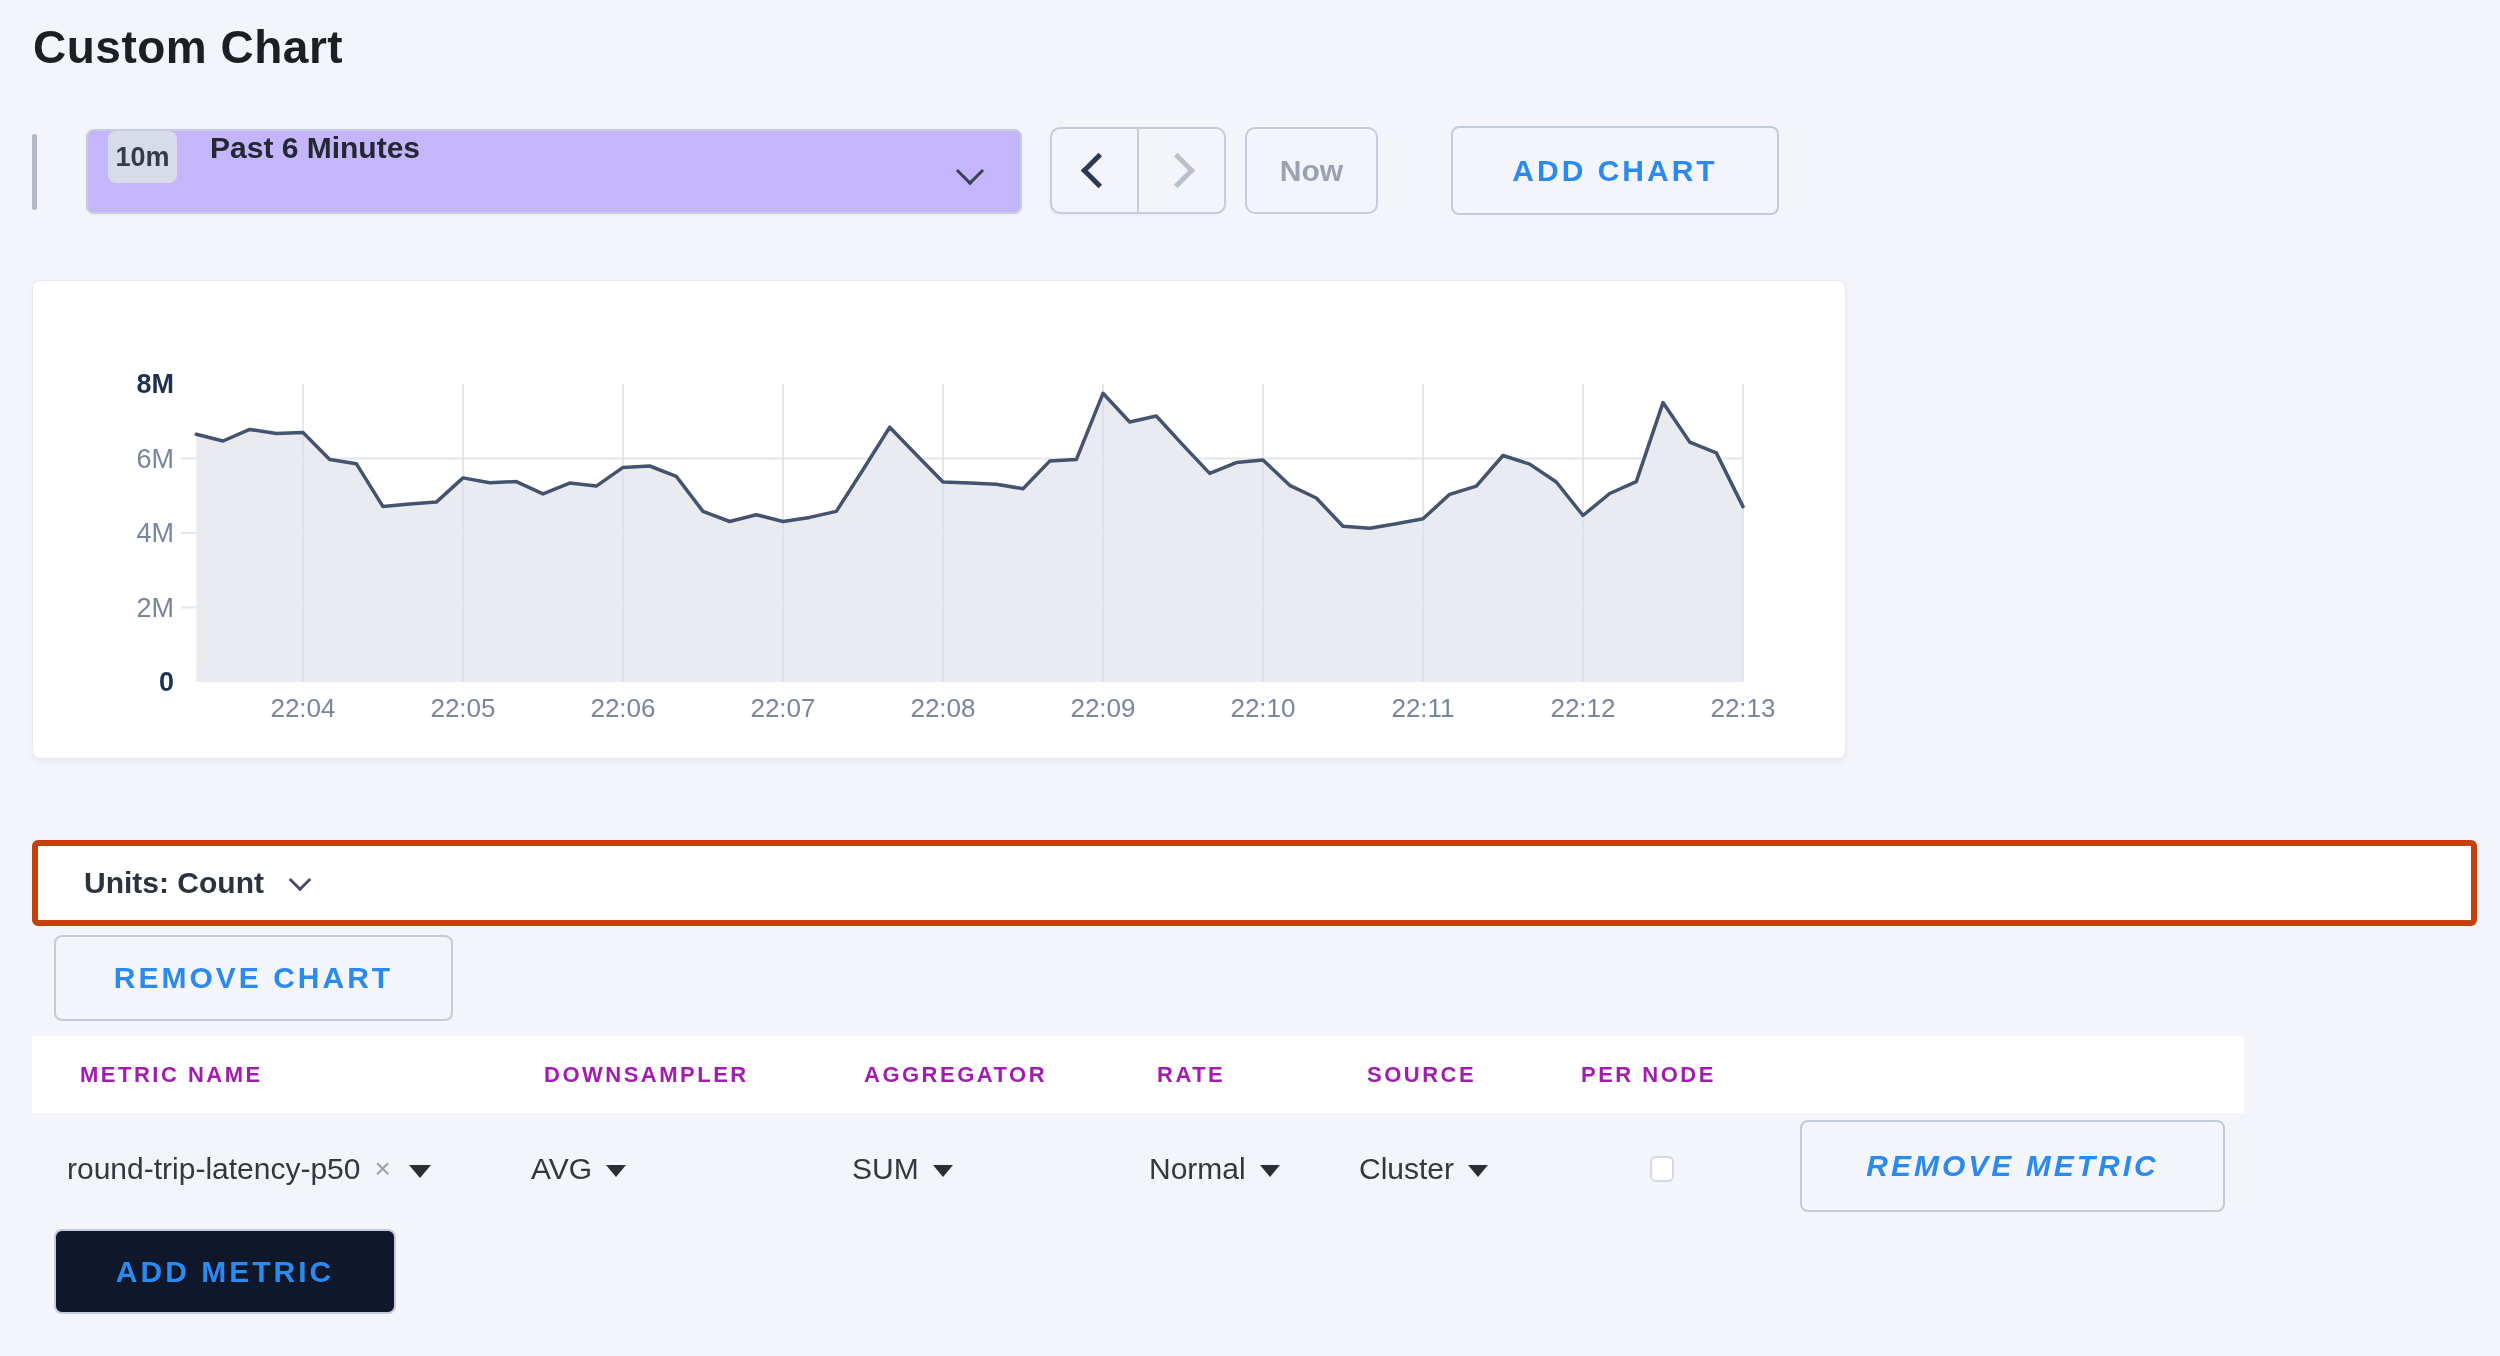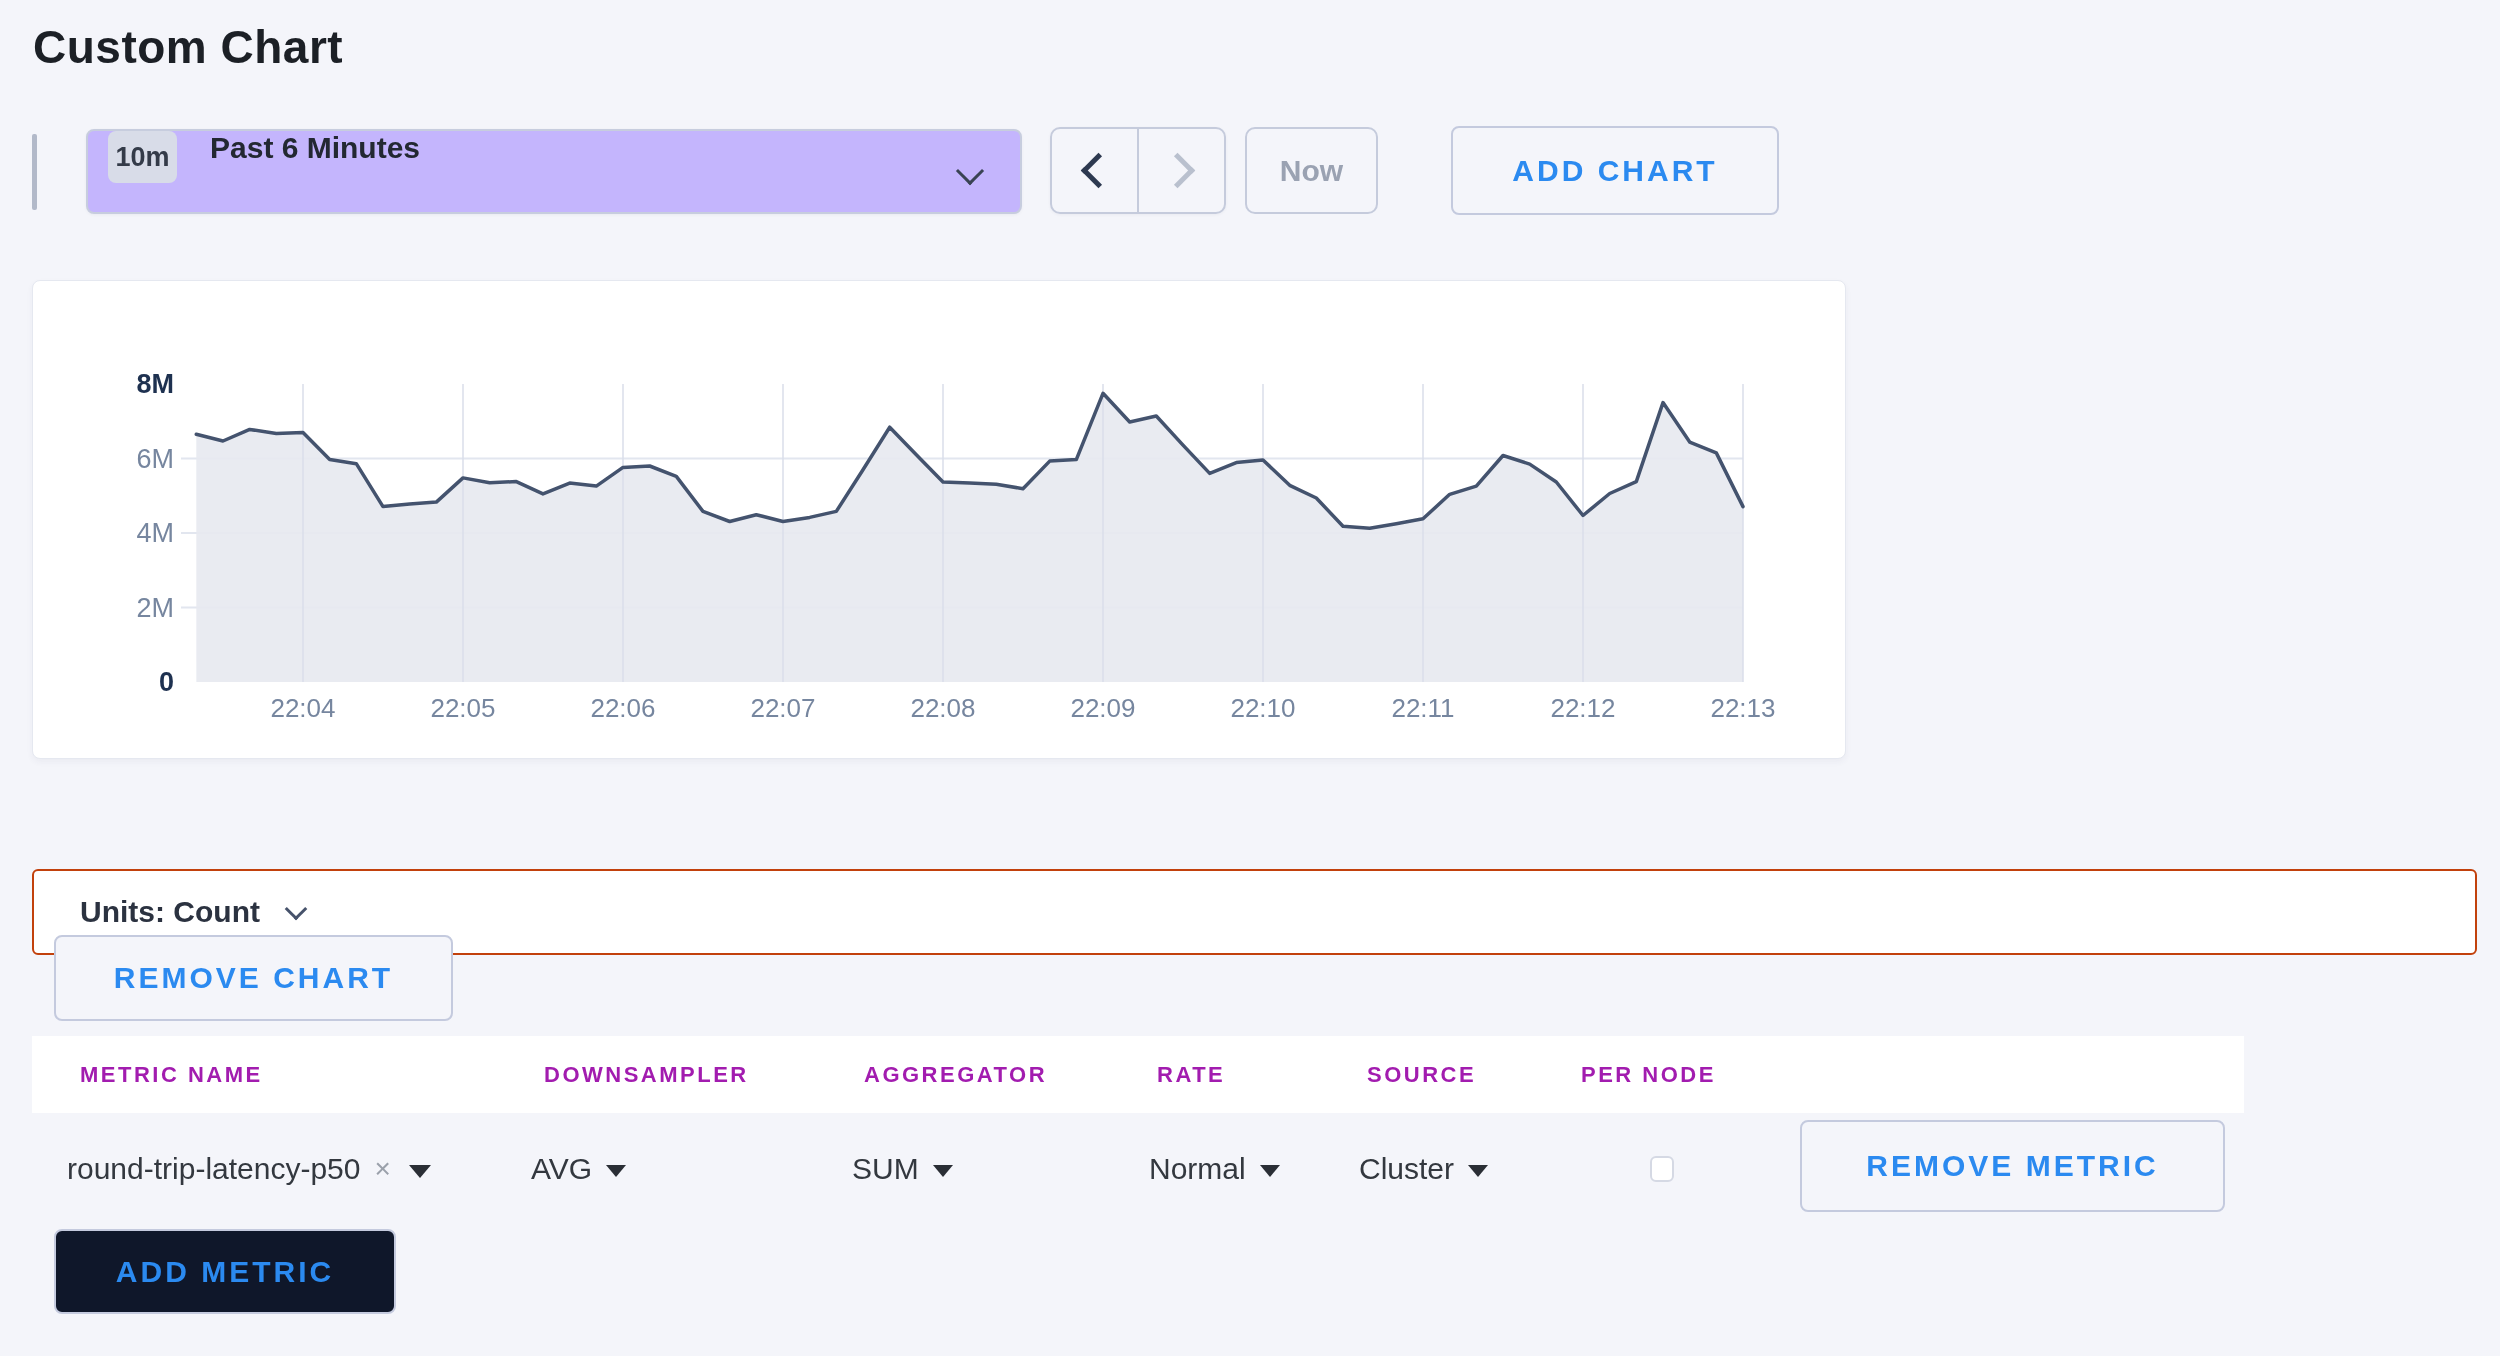--- a/index.html
+++ b/index.html
@@ -38,39 +38,39 @@
   .add-chart-btn{position:absolute;left:1451px;top:126px;width:328px;height:89px;}
 
   
   .chart-panel{position:absolute;left:32px;top:280px;width:1814px;height:479px;background:#fff;
                border:1px solid #e5e8f0;border-radius:8px;box-sizing:border-box;
                box-shadow:0 3px 6px rgba(50,60,90,.05);}
   .chart-panel svg{display:block;}
 
   
   .units-bar{position:absolute;left:32px;top:840px;width:2445px;height:86px;background:#fff;
-             border:2px solid #c2410c;border-radius:6px;box-sizing:border-box;
-             display:flex;align-items:center;cursor:pointer;margin-top:29px;}
+             border:6px solid #c2410c;border-radius:6px;box-sizing:border-box;
+             display:flex;align-items:center;cursor:pointer;}
   .units-label{margin-left:46px;font-size:30px;font-weight:700;color:#2b3240;}
   .units-bar .chev{width:13px;height:13px;border-width:3px;border-color:#46526b;margin-left:28px;margin-top:-6px;}
 
   .remove-chart-btn{position:absolute;left:54px;top:935px;width:399px;height:86px;background:#f4f5fa;}
 
   
   .table-header-band{position:absolute;left:32px;top:1036px;width:2212px;height:77px;background:#fff;}
   .col-head{position:absolute;top:1062px;font-size:22px;font-weight:700;letter-spacing:2.5px;color:#a21caf;white-space:nowrap;}
   .row-cell{position:absolute;top:1169px;transform:translateY(-50%);display:flex;align-items:center;
             font-size:30px;color:#33383f;white-space:nowrap;cursor:pointer;}
   .caret{display:inline-block;width:0;height:0;border-left:11px solid transparent;
          border-right:11px solid transparent;border-top:13px solid #2a2e35;margin-left:18px;margin-top:4px;}
   .caret.small{border-left-width:10px;border-right-width:10px;border-top-width:12px;margin-left:14px;}
   .tag-x{font-size:28px;color:#9ba1ab;margin-left:14px;cursor:pointer;}
   .pernode-checkbox{position:absolute;left:1650px;top:1156px;width:24px;height:26px;background:#fff;
                     border:2px solid #d5d9e4;border-radius:6px;box-sizing:border-box;cursor:pointer;}
-  .remove-metric-btn{position:absolute;left:1800px;top:1120px;width:425px;height:92px;background:#f4f5fa;}
+  .remove-metric-btn{position:absolute;left:1800px;top:1120px;width:425px;height:92px;background:#f4f5fa;font-style:italic;}
   .add-metric-btn{position:absolute;left:54px;top:1229px;width:342px;height:85px;background:#0f172a;}
 </style>
 </head>
 <body>
 
 <div class="page">
 
   <div class="page-title">Custom Chart</div>
 
   <div class="tb-divider"></div>

